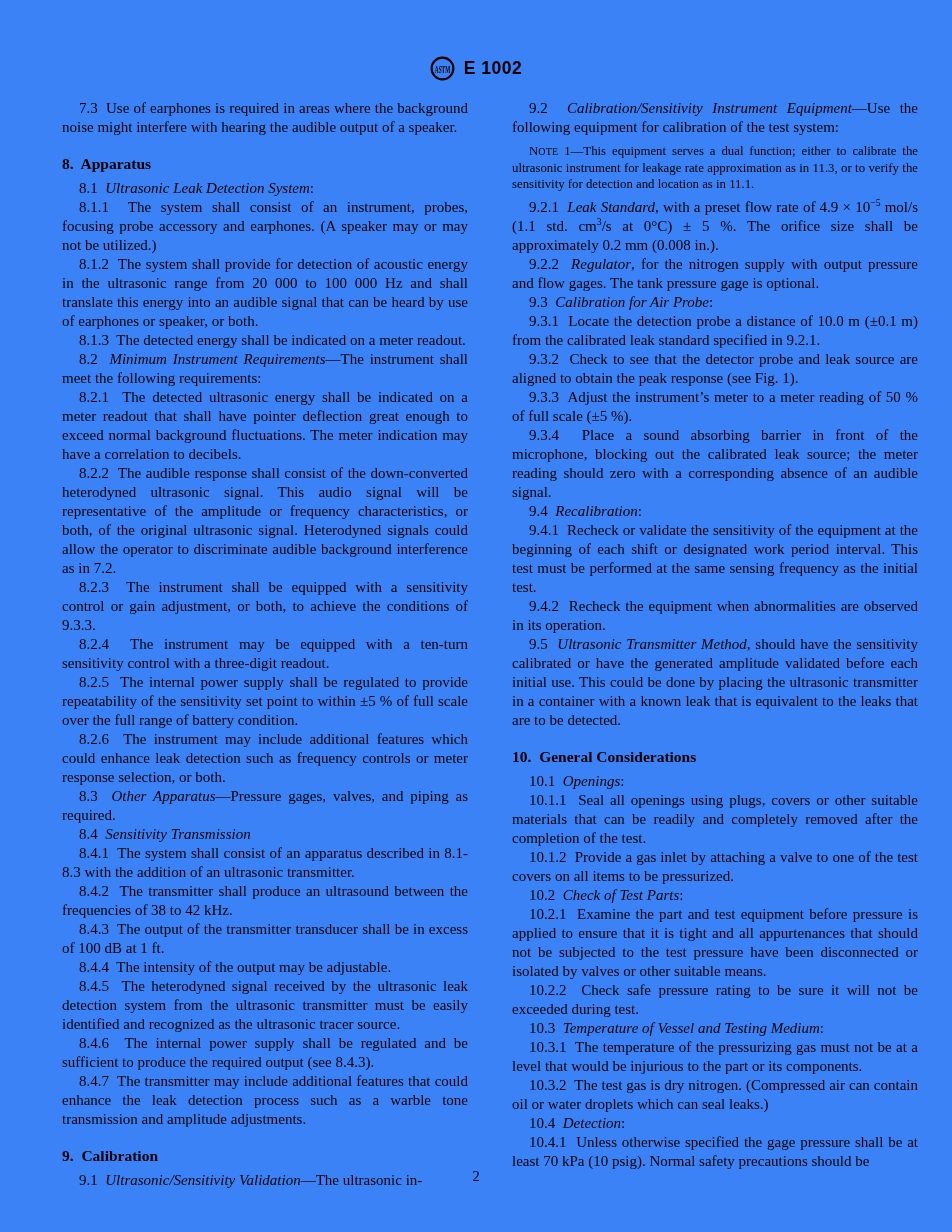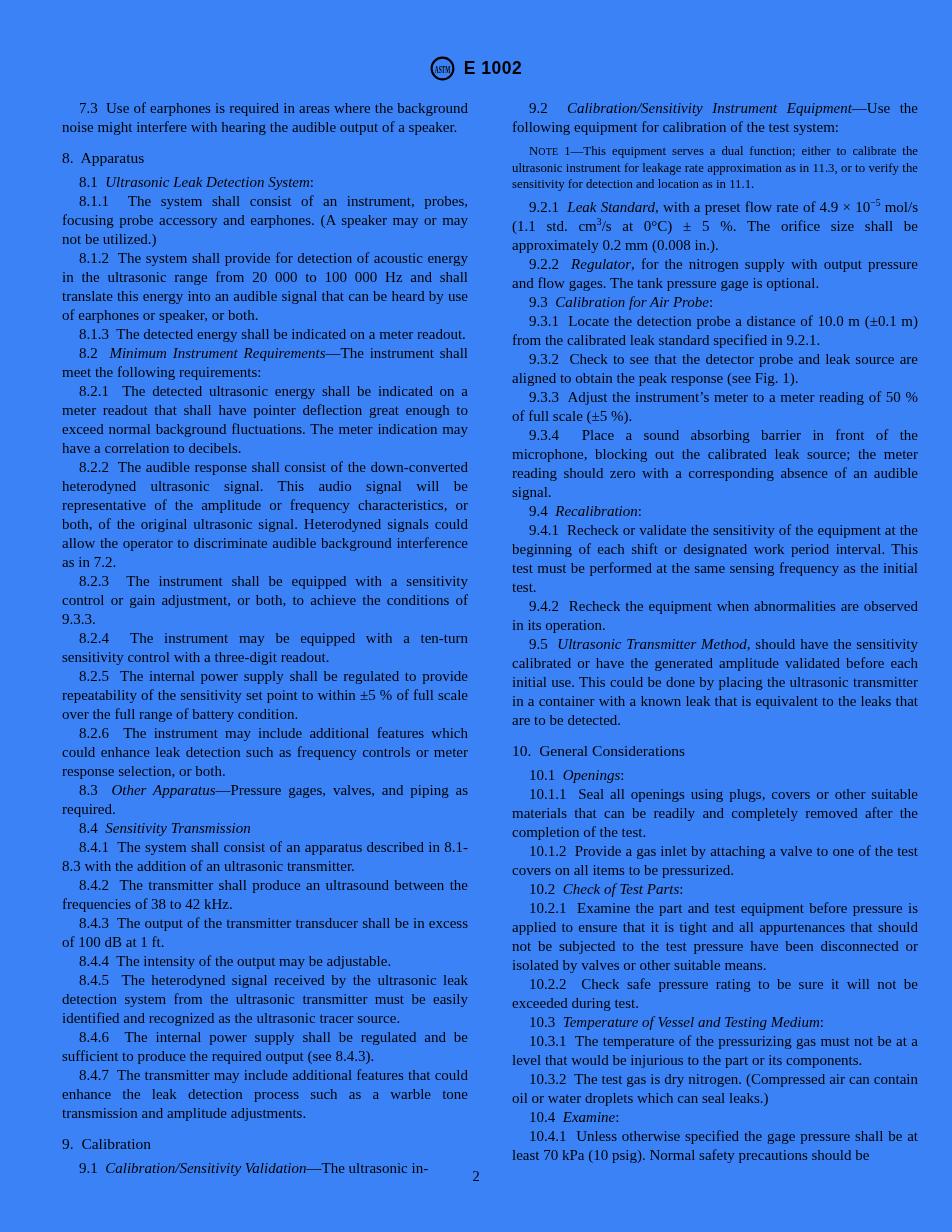--- a/index.html
+++ b/index.html
@@ -27,22 +27,22 @@
   }
   .col {
     width: 411px;
     font-size: 15px; line-height: 19px;
     text-align: justify;
     hyphens: auto;
   }
   .col p { margin: 0; text-indent: 17px; }
   .col p.noindent { text-indent: 0; }
   .col p.heading {
-    font-weight: normal; text-indent: 0;
-    margin-top: 11px; margin-bottom: 6px;
+    font-weight: bold; text-indent: 0;
+    margin-top: 17px; margin-bottom: 6px;
     font-size: 15.5px;
   }
   .col p.note {
     font-size: 12.8px; line-height: 16px;
     margin-top: 6px; margin-bottom: 6px;
   }
   .seg-i { font-style: italic; }
   .seg-sc { text-transform: uppercase; font-size: 0.78em; letter-spacing: 0.2px; }
   sup { font-size: 0.65em; vertical-align: super; line-height: 0; }
 
@@ -82,21 +82,21 @@
         <p class="body"><span>8.3&nbsp; </span><span class="seg-i">Other Apparatus</span><span>—Pressure gages, valves, and piping as required.</span></p>
         <p class="body"><span>8.4&nbsp; </span><span class="seg-i">Sensitivity Transmission</span></p>
         <p class="body"><span>8.4.1&nbsp; The system shall consist of an apparatus described in 8.1-8.3 with the addition of an ultrasonic transmitter.</span></p>
         <p class="body"><span>8.4.2&nbsp; The transmitter shall produce an ultrasound between the frequencies of 38 to 42 kHz.</span></p>
         <p class="body"><span>8.4.3&nbsp; The output of the transmitter transducer shall be in excess of 100 dB at 1 ft.</span></p>
         <p class="body"><span>8.4.4&nbsp; The intensity of the output may be adjustable.</span></p>
         <p class="body"><span>8.4.5&nbsp; The heterodyned signal received by the ultrasonic leak detection system from the ultrasonic transmitter must be easily identified and recognized as the ultrasonic tracer source.</span></p>
         <p class="body"><span>8.4.6&nbsp; The internal power supply shall be regulated and be sufficient to produce the required output (see 8.4.3).</span></p>
         <p class="body"><span>8.4.7&nbsp; The transmitter may include additional features that could enhance the leak detection process such as a warble tone transmission and amplitude adjustments.</span></p>
         <p class="heading"><span>9.&nbsp; Calibration</span></p>
-        <p class="body"><span>9.1&nbsp; </span><span class="seg-i">Calibration/Sensitivity Validation</span><span>—The ultrasonic in-</span></p>
+        <p class="body"><span>9.1&nbsp; </span><span class="seg-i">Ultrasonic/Sensitivity Validation</span><span>—The ultrasonic in-</span></p>
       </div>
     <div class="col">
         <p class="body"><span>9.2&nbsp; </span><span class="seg-i">Calibration/Sensitivity Instrument Equipment</span><span>—Use the following equipment for calibration of the test system:</span></p>
         <p class="note"><span>N</span><span class="seg-sc">ote</span><span> 1—This equipment serves a dual function; either to calibrate the ultrasonic instrument for leakage rate approximation as in 11.3, or to verify the sensitivity for detection and location as in 11.1.</span></p>
         <p class="body"><span>9.2.1&nbsp; </span><span class="seg-i">Leak Standard</span><span>, with a preset flow rate of 4.9 × 10</span><sup>−5</sup><span> mol/s (1.1 std. cm</span><sup>3</sup><span>/s at 0°C) ± 5&nbsp;%. The orifice size shall be approximately 0.2 mm (0.008 in.).</span></p>
         <p class="body"><span>9.2.2&nbsp; </span><span class="seg-i">Regulator</span><span>, for the nitrogen supply with output pressure and flow gages. The tank pressure gage is optional.</span></p>
         <p class="body"><span>9.3&nbsp; </span><span class="seg-i">Calibration for Air Probe</span><span>:</span></p>
         <p class="body"><span>9.3.1&nbsp; Locate the detection probe a distance of 10.0 m (±0.1 m) from the calibrated leak standard specified in 9.2.1.</span></p>
         <p class="body"><span>9.3.2&nbsp; Check to see that the detector probe and leak source are aligned to obtain the peak response (see Fig. 1).</span></p>
         <p class="body"><span>9.3.3&nbsp; Adjust the instrument’s meter to a meter reading of 50&nbsp;% of full scale (±5&nbsp;%).</span></p>
@@ -108,21 +108,21 @@
         <p class="heading"><span>10.&nbsp; General Considerations</span></p>
         <p class="body"><span>10.1&nbsp; </span><span class="seg-i">Openings</span><span>:</span></p>
         <p class="body"><span>10.1.1&nbsp; Seal all openings using plugs, covers or other suitable materials that can be readily and completely removed after the completion of the test.</span></p>
         <p class="body"><span>10.1.2&nbsp; Provide a gas inlet by attaching a valve to one of the test covers on all items to be pressurized.</span></p>
         <p class="body"><span>10.2&nbsp; </span><span class="seg-i">Check of Test Parts</span><span>:</span></p>
         <p class="body"><span>10.2.1&nbsp; Examine the part and test equipment before pressure is applied to ensure that it is tight and all appurtenances that should not be subjected to the test pressure have been disconnected or isolated by valves or other suitable means.</span></p>
         <p class="body"><span>10.2.2&nbsp; Check safe pressure rating to be sure it will not be exceeded during test.</span></p>
         <p class="body"><span>10.3&nbsp; </span><span class="seg-i">Temperature of Vessel and Testing Medium</span><span>:</span></p>
         <p class="body"><span>10.3.1&nbsp; The temperature of the pressurizing gas must not be at a level that would be injurious to the part or its components.</span></p>
         <p class="body"><span>10.3.2&nbsp; The test gas is dry nitrogen. (Compressed air can contain oil or water droplets which can seal leaks.)</span></p>
-        <p class="body"><span>10.4&nbsp; </span><span class="seg-i">Examine</span><span>:</span></p>
+        <p class="body"><span>10.4&nbsp; </span><span class="seg-i">Detection</span><span>:</span></p>
         <p class="body"><span>10.4.1&nbsp; Unless otherwise specified the gage pressure shall be at least 70 kPa (10 psig). Normal safety precautions should be</span></p>
       </div>
   </div>
 
   <div class="footer">
     <span>2</span>
   </div>
 
 </div>
 

